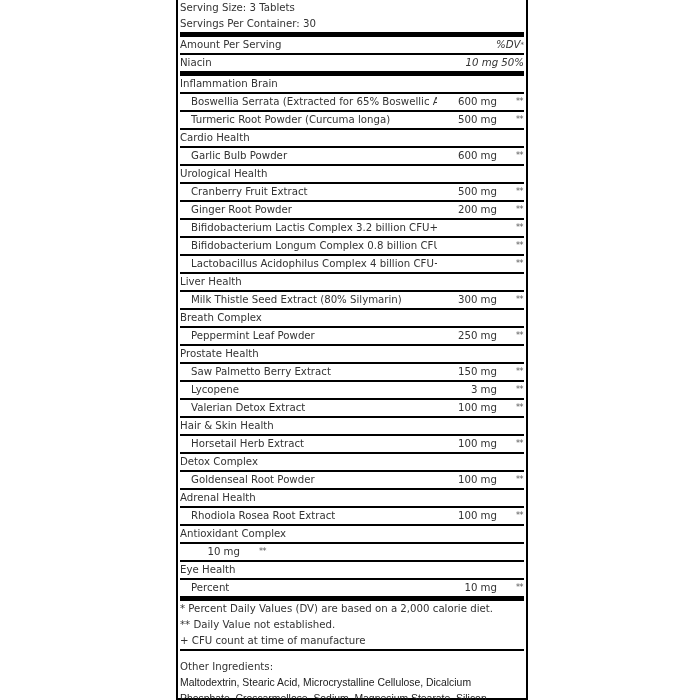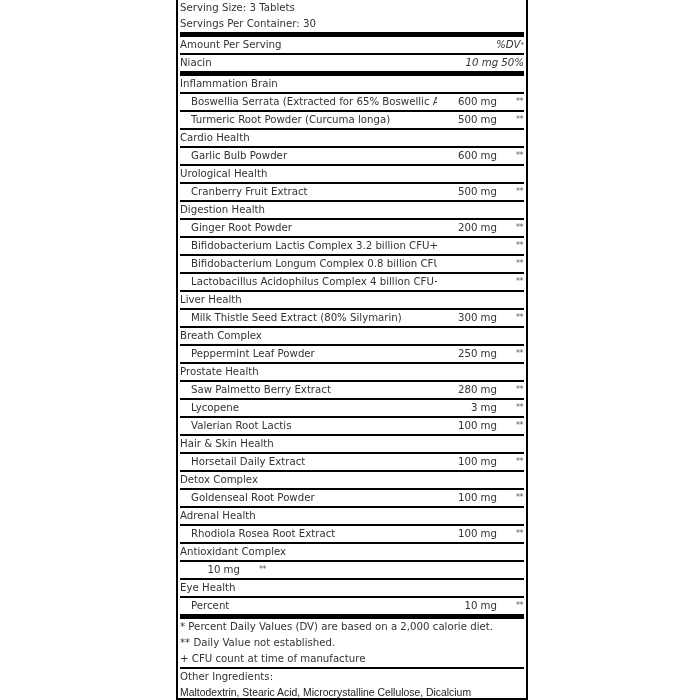--- a/index.html
+++ b/index.html
@@ -78,20 +78,21 @@
     font-family: "Liberation Sans", sans-serif;
     font-size: 10.4px;
     line-height: 16px;
     color: #222;
     padding-right: 4px;
   }
   .other-title, .contains {
     font-family: "DejaVu Sans", sans-serif;
     font-size: 10.2px;
     color: #333;
+    margin-top: 8px;
   }
   .sup {
     font-size: 7px;
     vertical-align: top;
     color: #555;
   }
 </style>
 </head>
 <body>
 
@@ -137,23 +138,20 @@
         <span class="dv">**</span>
       </div>
       <div class="row sep">
         <span class="name">Urological Health</span>
       </div>
       <div class="row sub sep">
         <span class="name">Cranberry Fruit Extract</span>
         <span class="amt">500 mg</span>
         <span class="dv">**</span>
       </div>
-      <div class="row sep">
-        <span class="name">Digestion Health</span>
-      </div>
       <div class="row sub sep">
         <span class="name">Ginger Root Powder</span>
         <span class="amt">200 mg</span>
         <span class="dv">**</span>
       </div>
       <div class="row sub sep">
         <span class="name">Bifidobacterium Lactis Complex 3.2 billion CFU+</span>
         <span class="amt"></span>
         <span class="dv">**</span>
       </div>
@@ -181,38 +179,38 @@
       <div class="row sub sep">
         <span class="name">Peppermint Leaf Powder</span>
         <span class="amt">250 mg</span>
         <span class="dv">**</span>
       </div>
       <div class="row sep">
         <span class="name">Prostate Health</span>
       </div>
       <div class="row sub sep">
         <span class="name">Saw Palmetto Berry Extract</span>
-        <span class="amt">280 mg</span>
+        <span class="amt">150 mg</span>
         <span class="dv">**</span>
       </div>
       <div class="row sub sep">
         <span class="name">Lycopene</span>
         <span class="amt">3 mg</span>
         <span class="dv">**</span>
       </div>
       <div class="row sub sep">
-        <span class="name">Valerian Root Lactis</span>
+        <span class="name">Valerian Detox Extract</span>
         <span class="amt">100 mg</span>
         <span class="dv">**</span>
       </div>
       <div class="row sep">
         <span class="name">Hair &amp; Skin Health</span>
       </div>
       <div class="row sub sep">
-        <span class="name">Horsetail Daily Extract</span>
+        <span class="name">Horsetail Herb Extract</span>
         <span class="amt">100 mg</span>
         <span class="dv">**</span>
       </div>
       <div class="row sep">
         <span class="name">Detox Complex</span>
       </div>
       <div class="row sub sep">
         <span class="name">Goldenseal Root Powder</span>
         <span class="amt">100 mg</span>
         <span class="dv">**</span>

